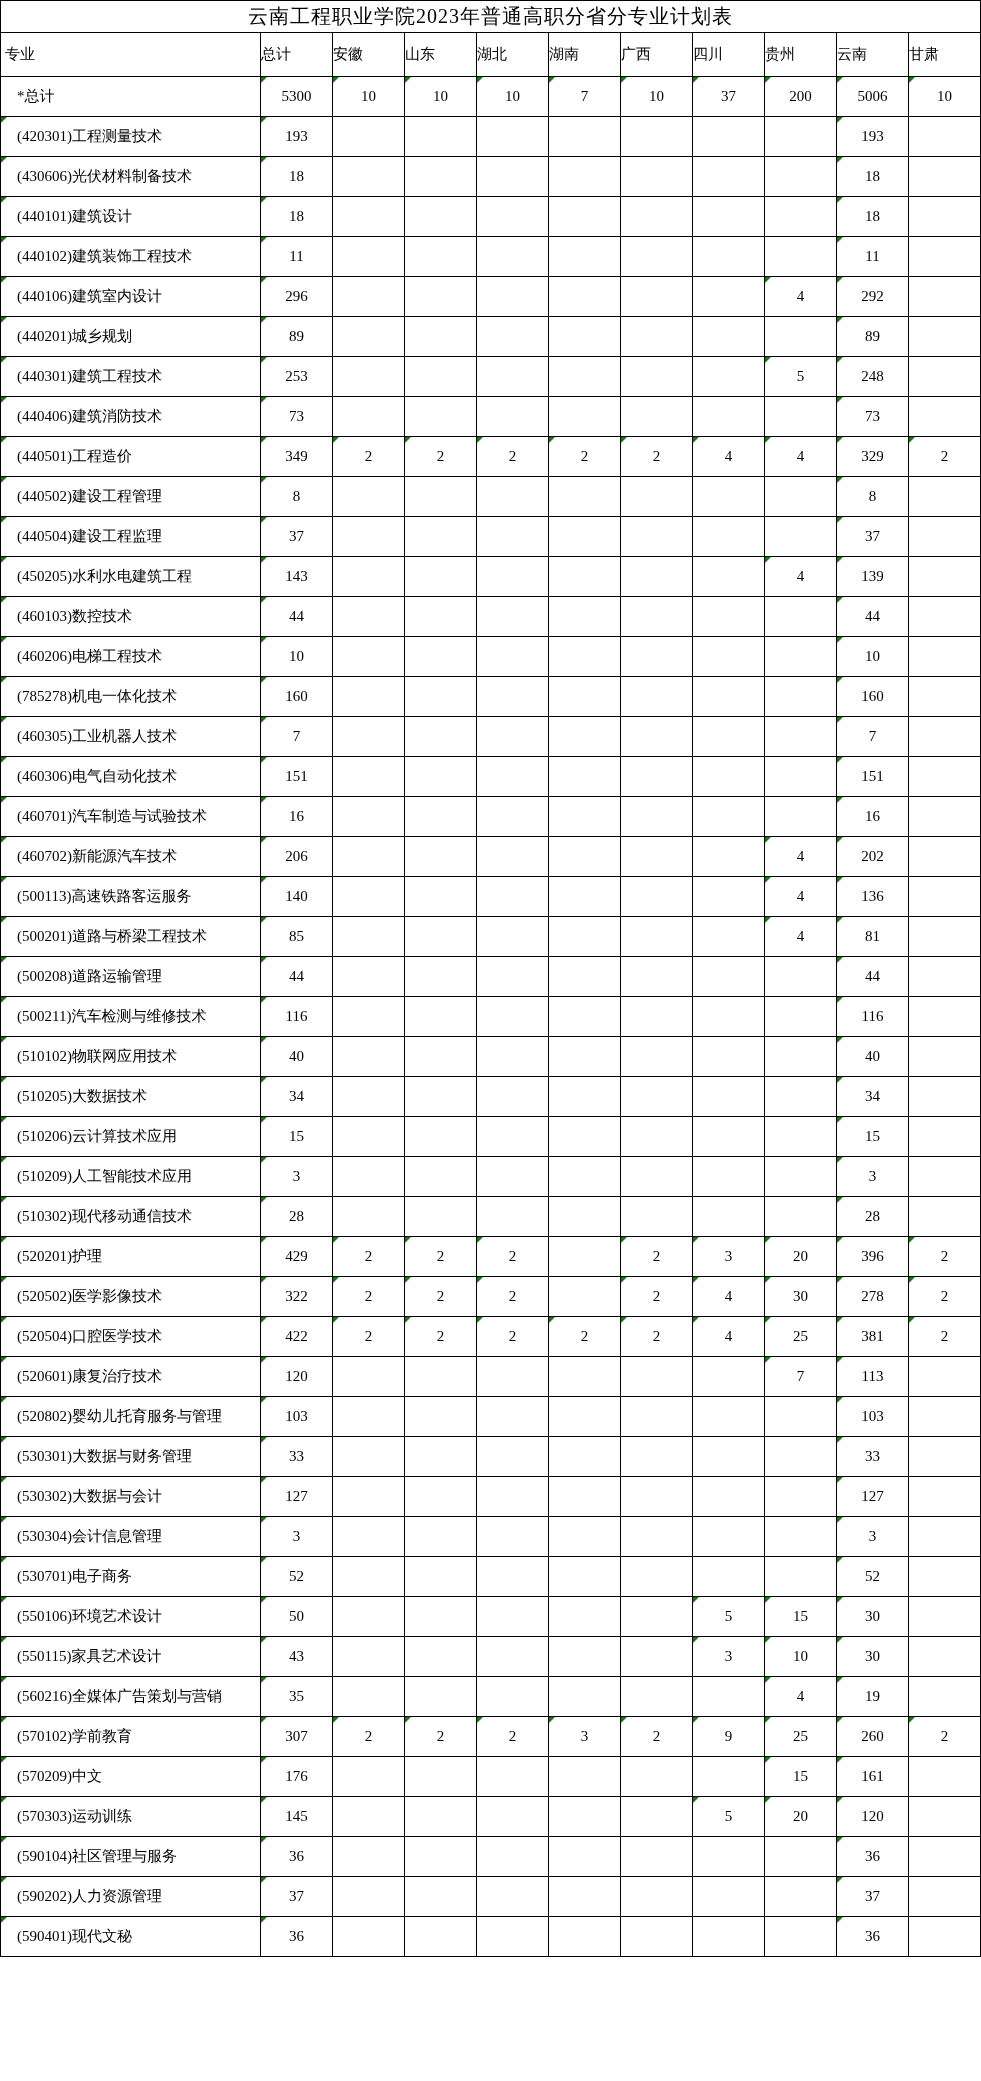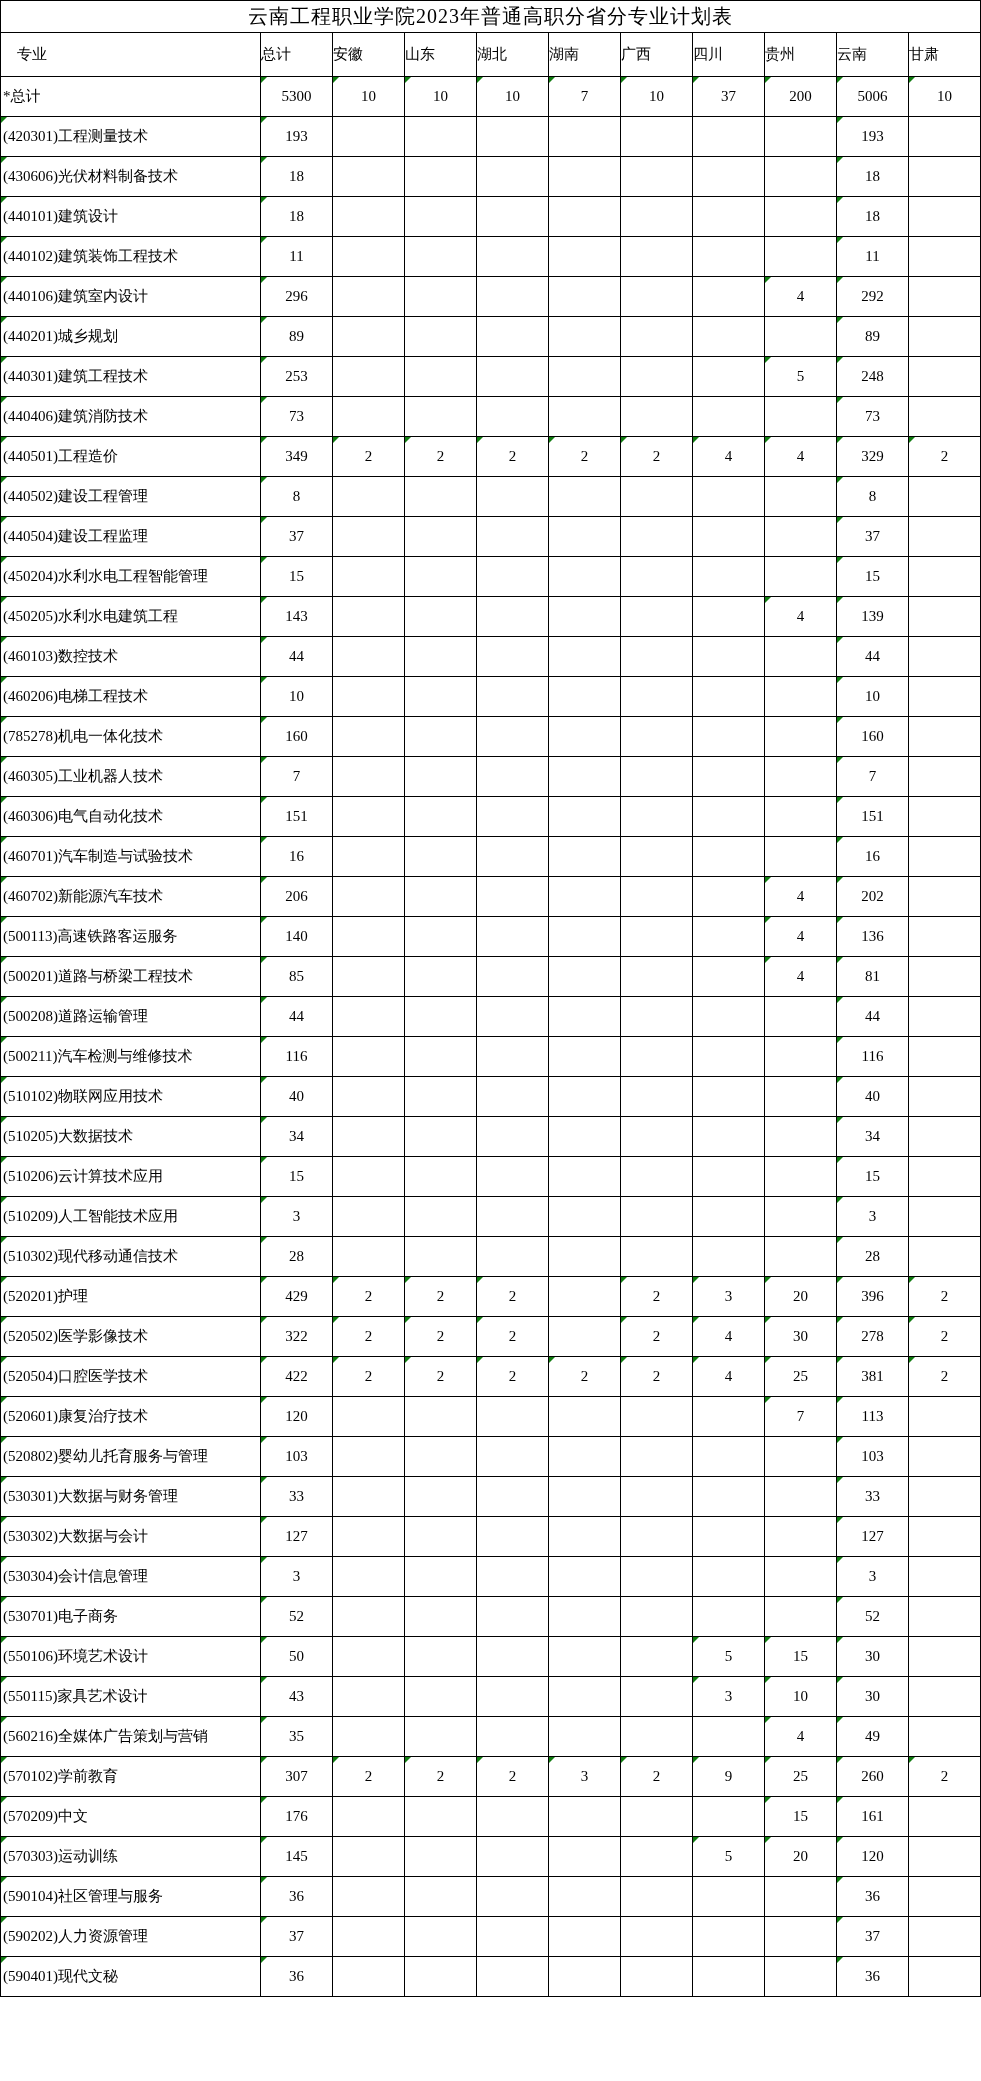--- a/index.html
+++ b/index.html
@@ -9,23 +9,23 @@
   col.c-major { width:260px; }
   col.c-num { width:72px; }
   td, th { border:1px solid #000; padding:0; overflow:hidden; white-space:nowrap; }
   th.title-cell {
     height:31px; font-size:20px; font-weight:normal;
     text-align:center; letter-spacing:1px;
   }
   tr.header-row th {
     height:43px; font-size:15px; font-weight:normal; text-align:left;
   }
-  tr.header-row th.h-major { text-align:left; padding-left:16px; }
+  tr.header-row th.h-major { text-align:left; padding-left:4px; }
   tbody td { height:39px; font-size:15px; position:relative; }
-  td.major { text-align:left; padding-left:2px; }
+  td.major { text-align:left; padding-left:16px; }
   td.num { text-align:center; }
   .flag {
     position:absolute; top:0; left:0; width:0; height:0;
     border-top:6px solid #107c10; border-right:6px solid transparent;
     display:block;
   }
 </style>
 </head>
 <body>
 
@@ -213,33 +213,20 @@
           <td class="num"></td>
           <td class="num"></td>
           <td class="num"></td>
           <td class="num"></td>
           <td class="num"></td>
           <td class="num"></td>
           <td class="num"><span class="flag"></span><span>37</span></td>
           <td class="num"></td>
         </tr>
         <tr>
-          <td class="major"><span class="flag"></span><span>(450204)水利水电工程智能管理</span></td>
-          <td class="num"><span class="flag"></span><span>15</span></td>
-          <td class="num"></td>
-          <td class="num"></td>
-          <td class="num"></td>
-          <td class="num"></td>
-          <td class="num"></td>
-          <td class="num"></td>
-          <td class="num"></td>
-          <td class="num"><span class="flag"></span><span>15</span></td>
-          <td class="num"></td>
-        </tr>
-        <tr>
           <td class="major"><span class="flag"></span><span>(450205)水利水电建筑工程</span></td>
           <td class="num"><span class="flag"></span><span>143</span></td>
           <td class="num"></td>
           <td class="num"></td>
           <td class="num"></td>
           <td class="num"></td>
           <td class="num"></td>
           <td class="num"></td>
           <td class="num"><span class="flag"></span><span>4</span></td>
           <td class="num"><span class="flag"></span><span>139</span></td>
@@ -599,21 +586,21 @@
         <tr>
           <td class="major"><span class="flag"></span><span>(560216)全媒体广告策划与营销</span></td>
           <td class="num"><span class="flag"></span><span>35</span></td>
           <td class="num"></td>
           <td class="num"></td>
           <td class="num"></td>
           <td class="num"></td>
           <td class="num"></td>
           <td class="num"></td>
           <td class="num"><span class="flag"></span><span>4</span></td>
-          <td class="num"><span class="flag"></span><span>49</span></td>
+          <td class="num"><span class="flag"></span><span>19</span></td>
           <td class="num"></td>
         </tr>
         <tr>
           <td class="major"><span class="flag"></span><span>(570102)学前教育</span></td>
           <td class="num"><span class="flag"></span><span>307</span></td>
           <td class="num"><span class="flag"></span><span>2</span></td>
           <td class="num"><span class="flag"></span><span>2</span></td>
           <td class="num"><span class="flag"></span><span>2</span></td>
           <td class="num"><span class="flag"></span><span>3</span></td>
           <td class="num"><span class="flag"></span><span>2</span></td>

